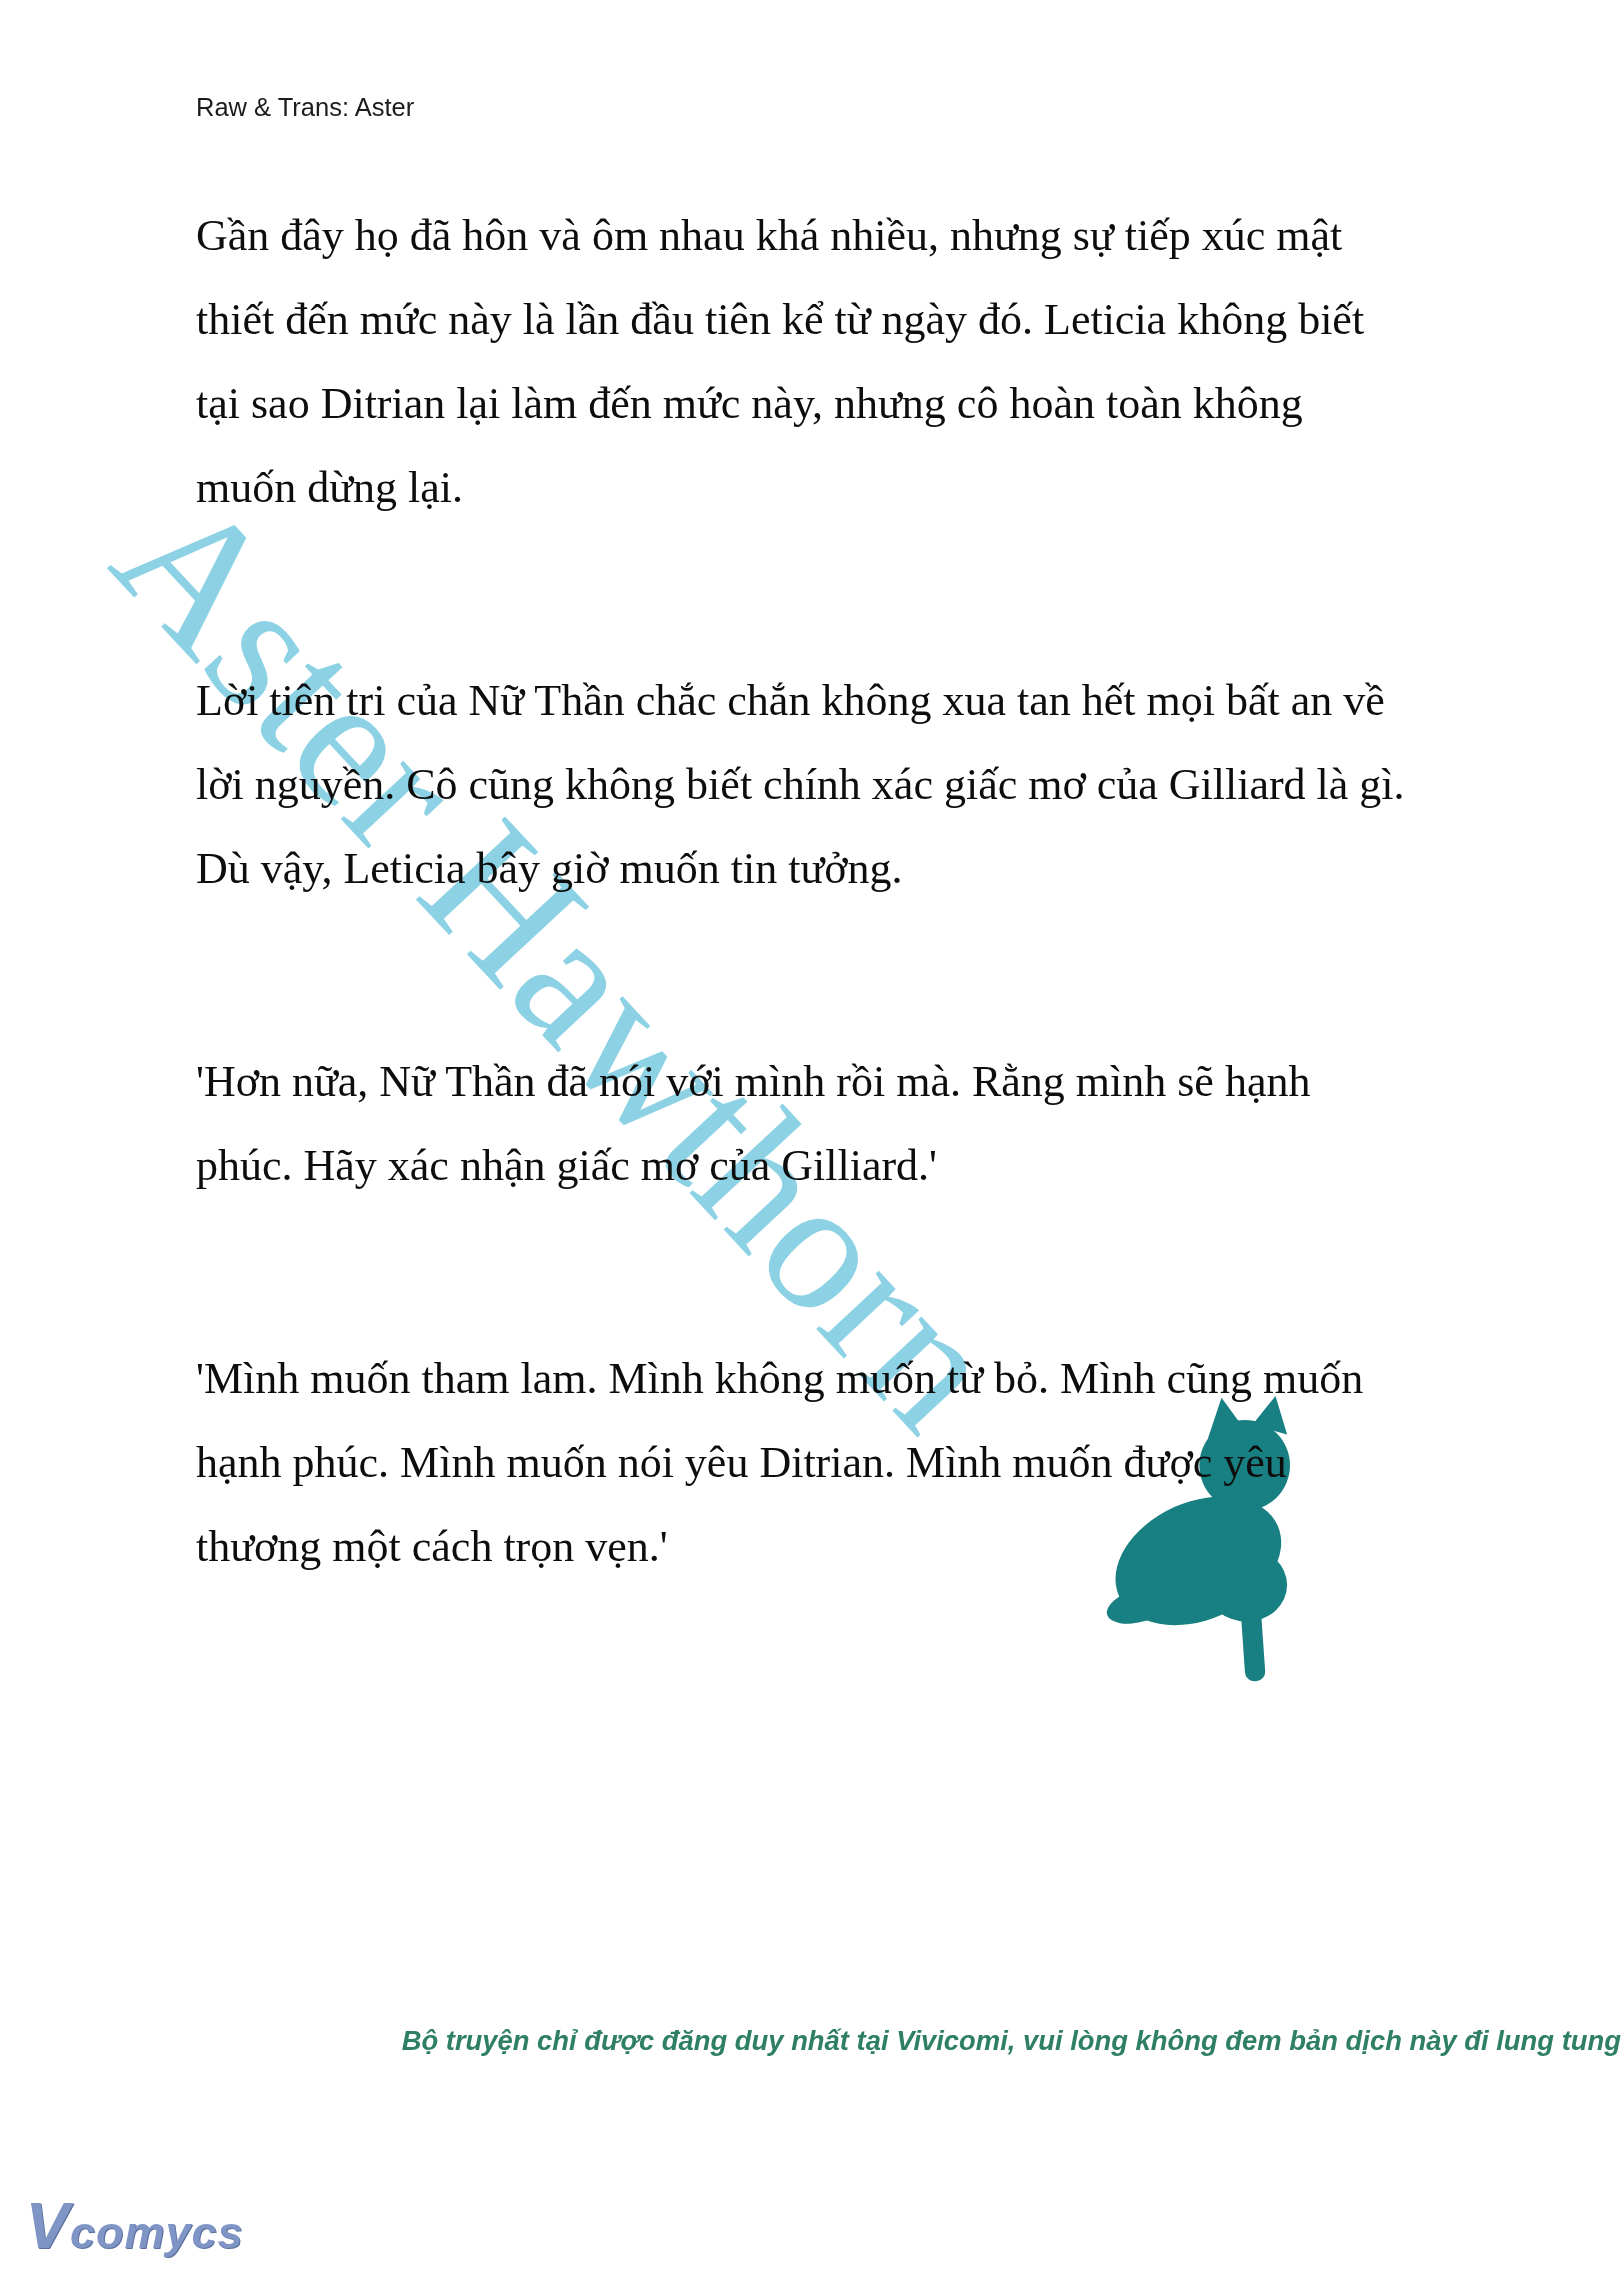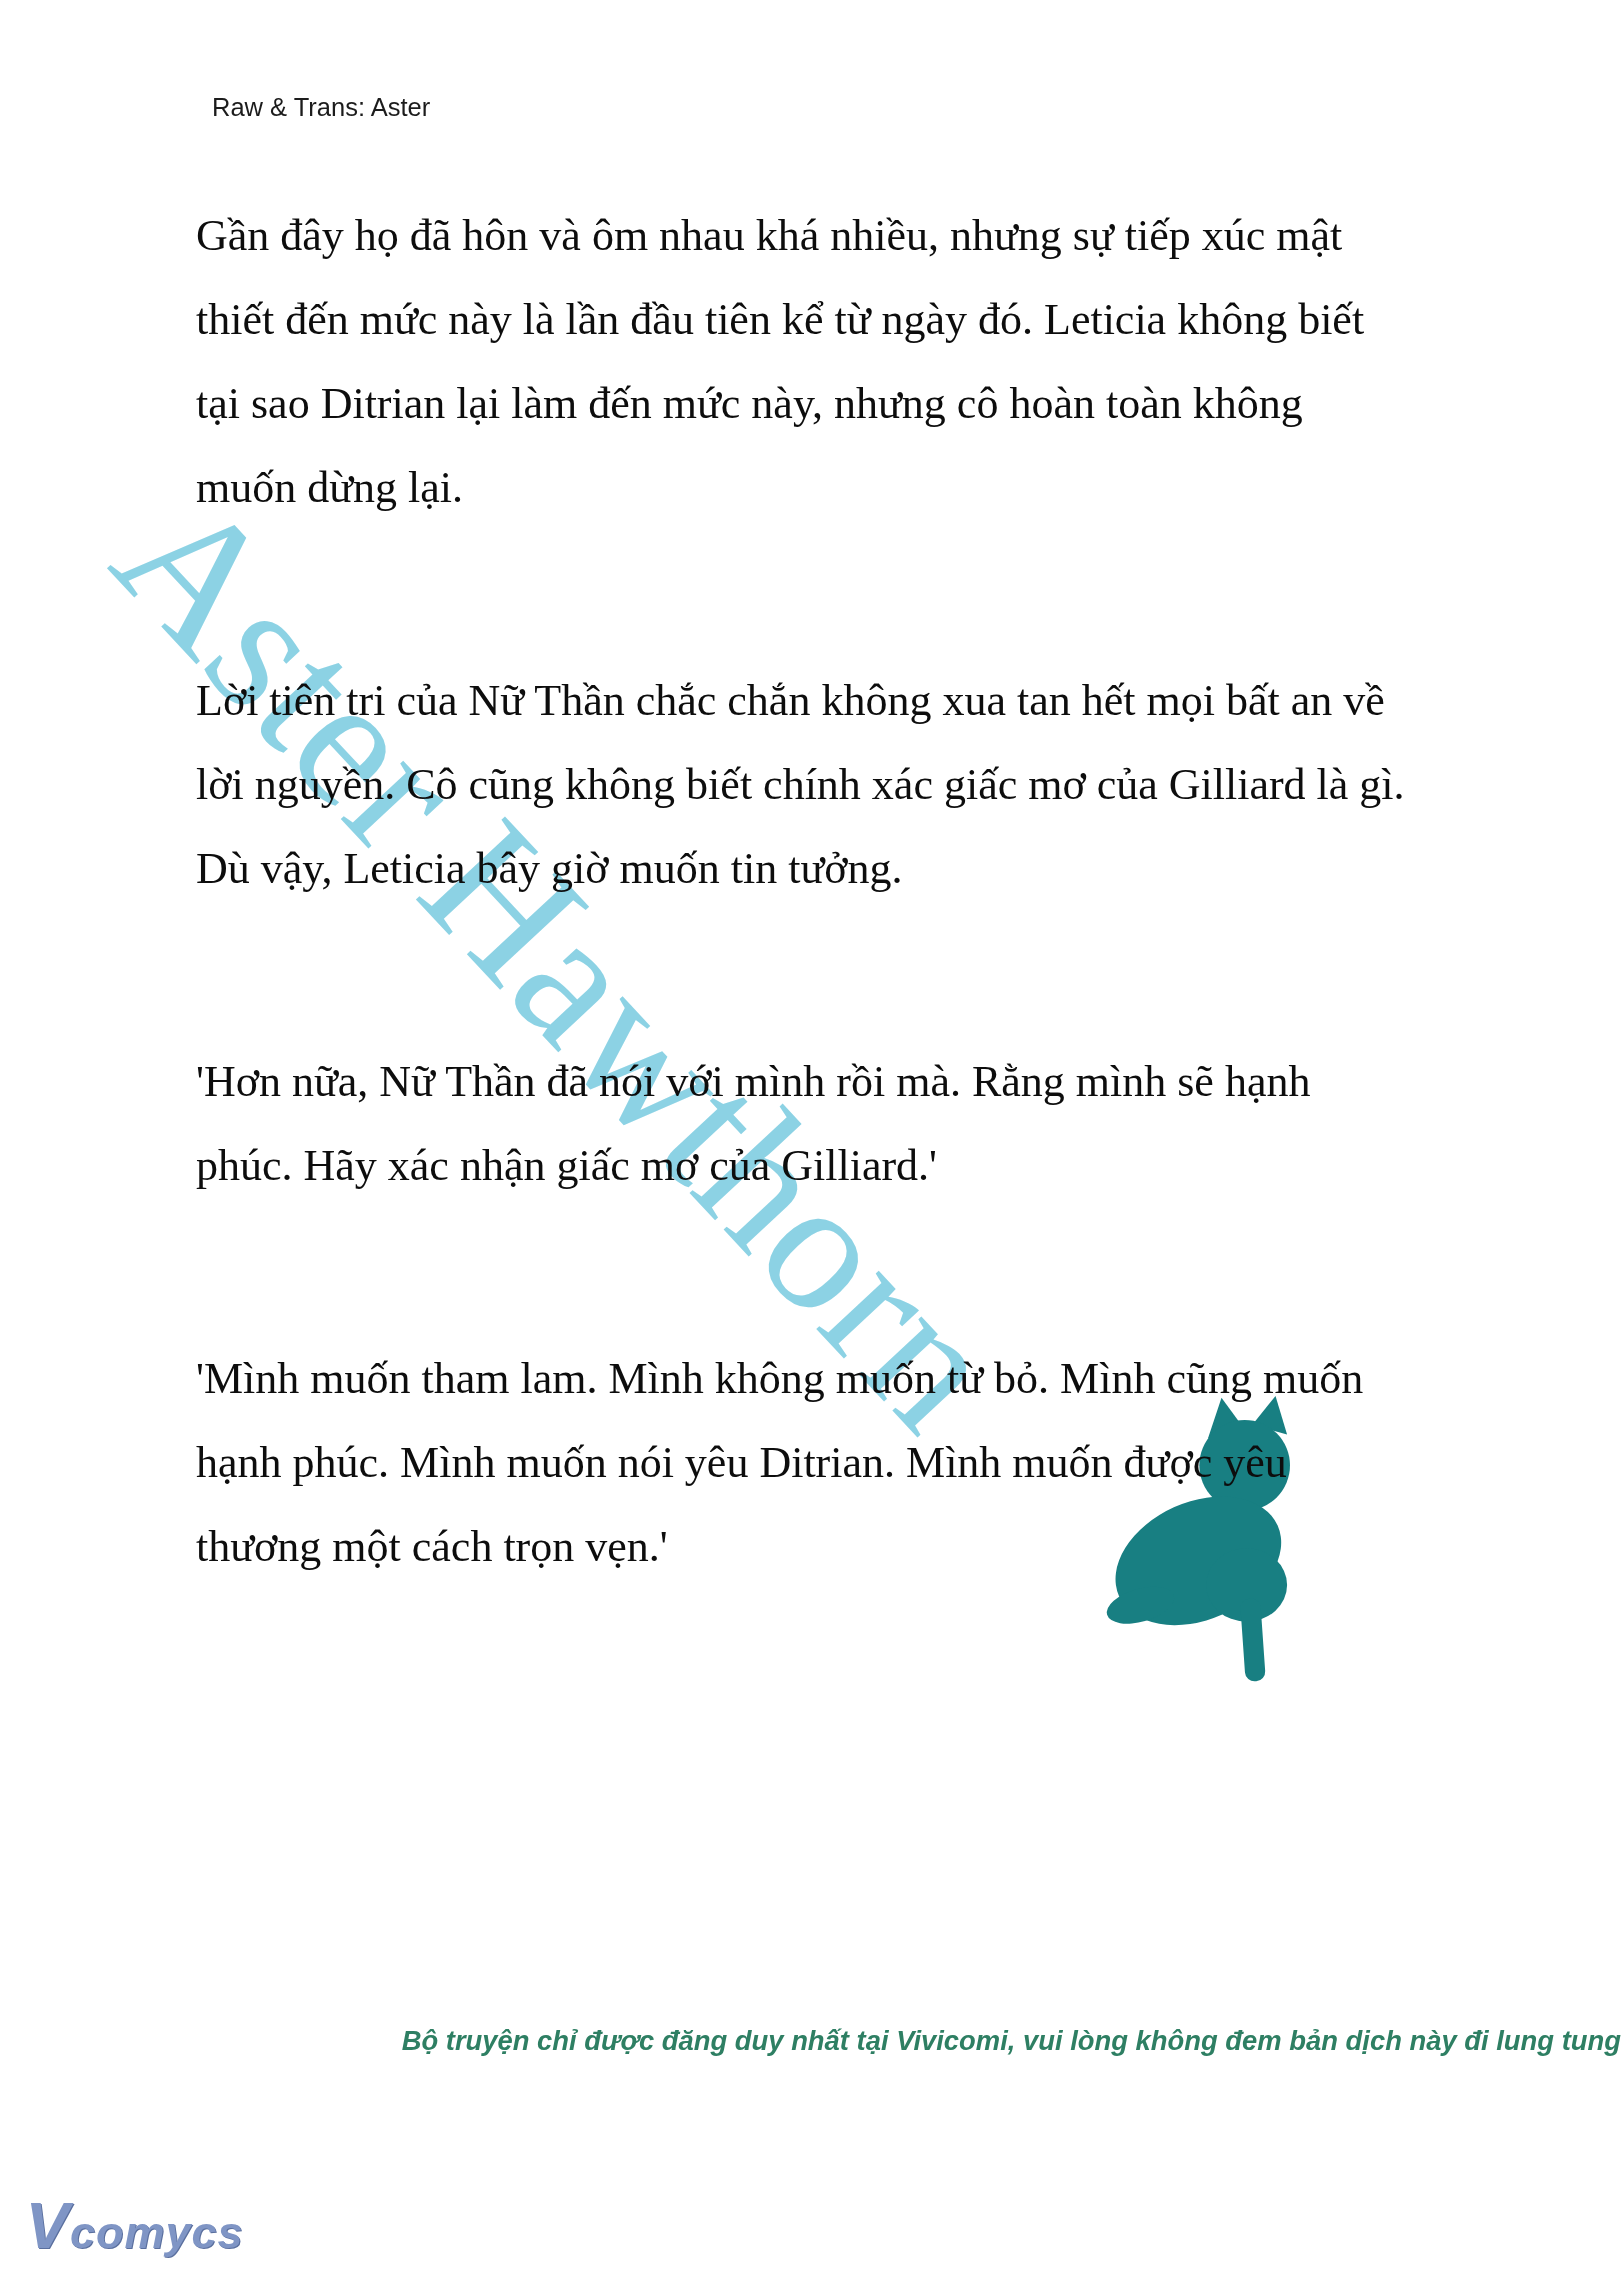--- a/index.html
+++ b/index.html
@@ -9,21 +9,21 @@
     width: 1621px;
     height: 2293px;
     margin: 0 auto;
     background: #ffffff;
     overflow: hidden;
     font-family: "Liberation Serif", "DejaVu Serif", serif;
   }
 
   .credit {
     position: absolute;
-    left: 212px;
+    left: 196px;
     top: 93px;
     font-family: "Liberation Sans", "DejaVu Sans", sans-serif;
     font-size: 25.5px;
     color: #1c1c1c;
     z-index: 3;
   }
 
   .watermark {
     position: absolute;
     left: 230px;

